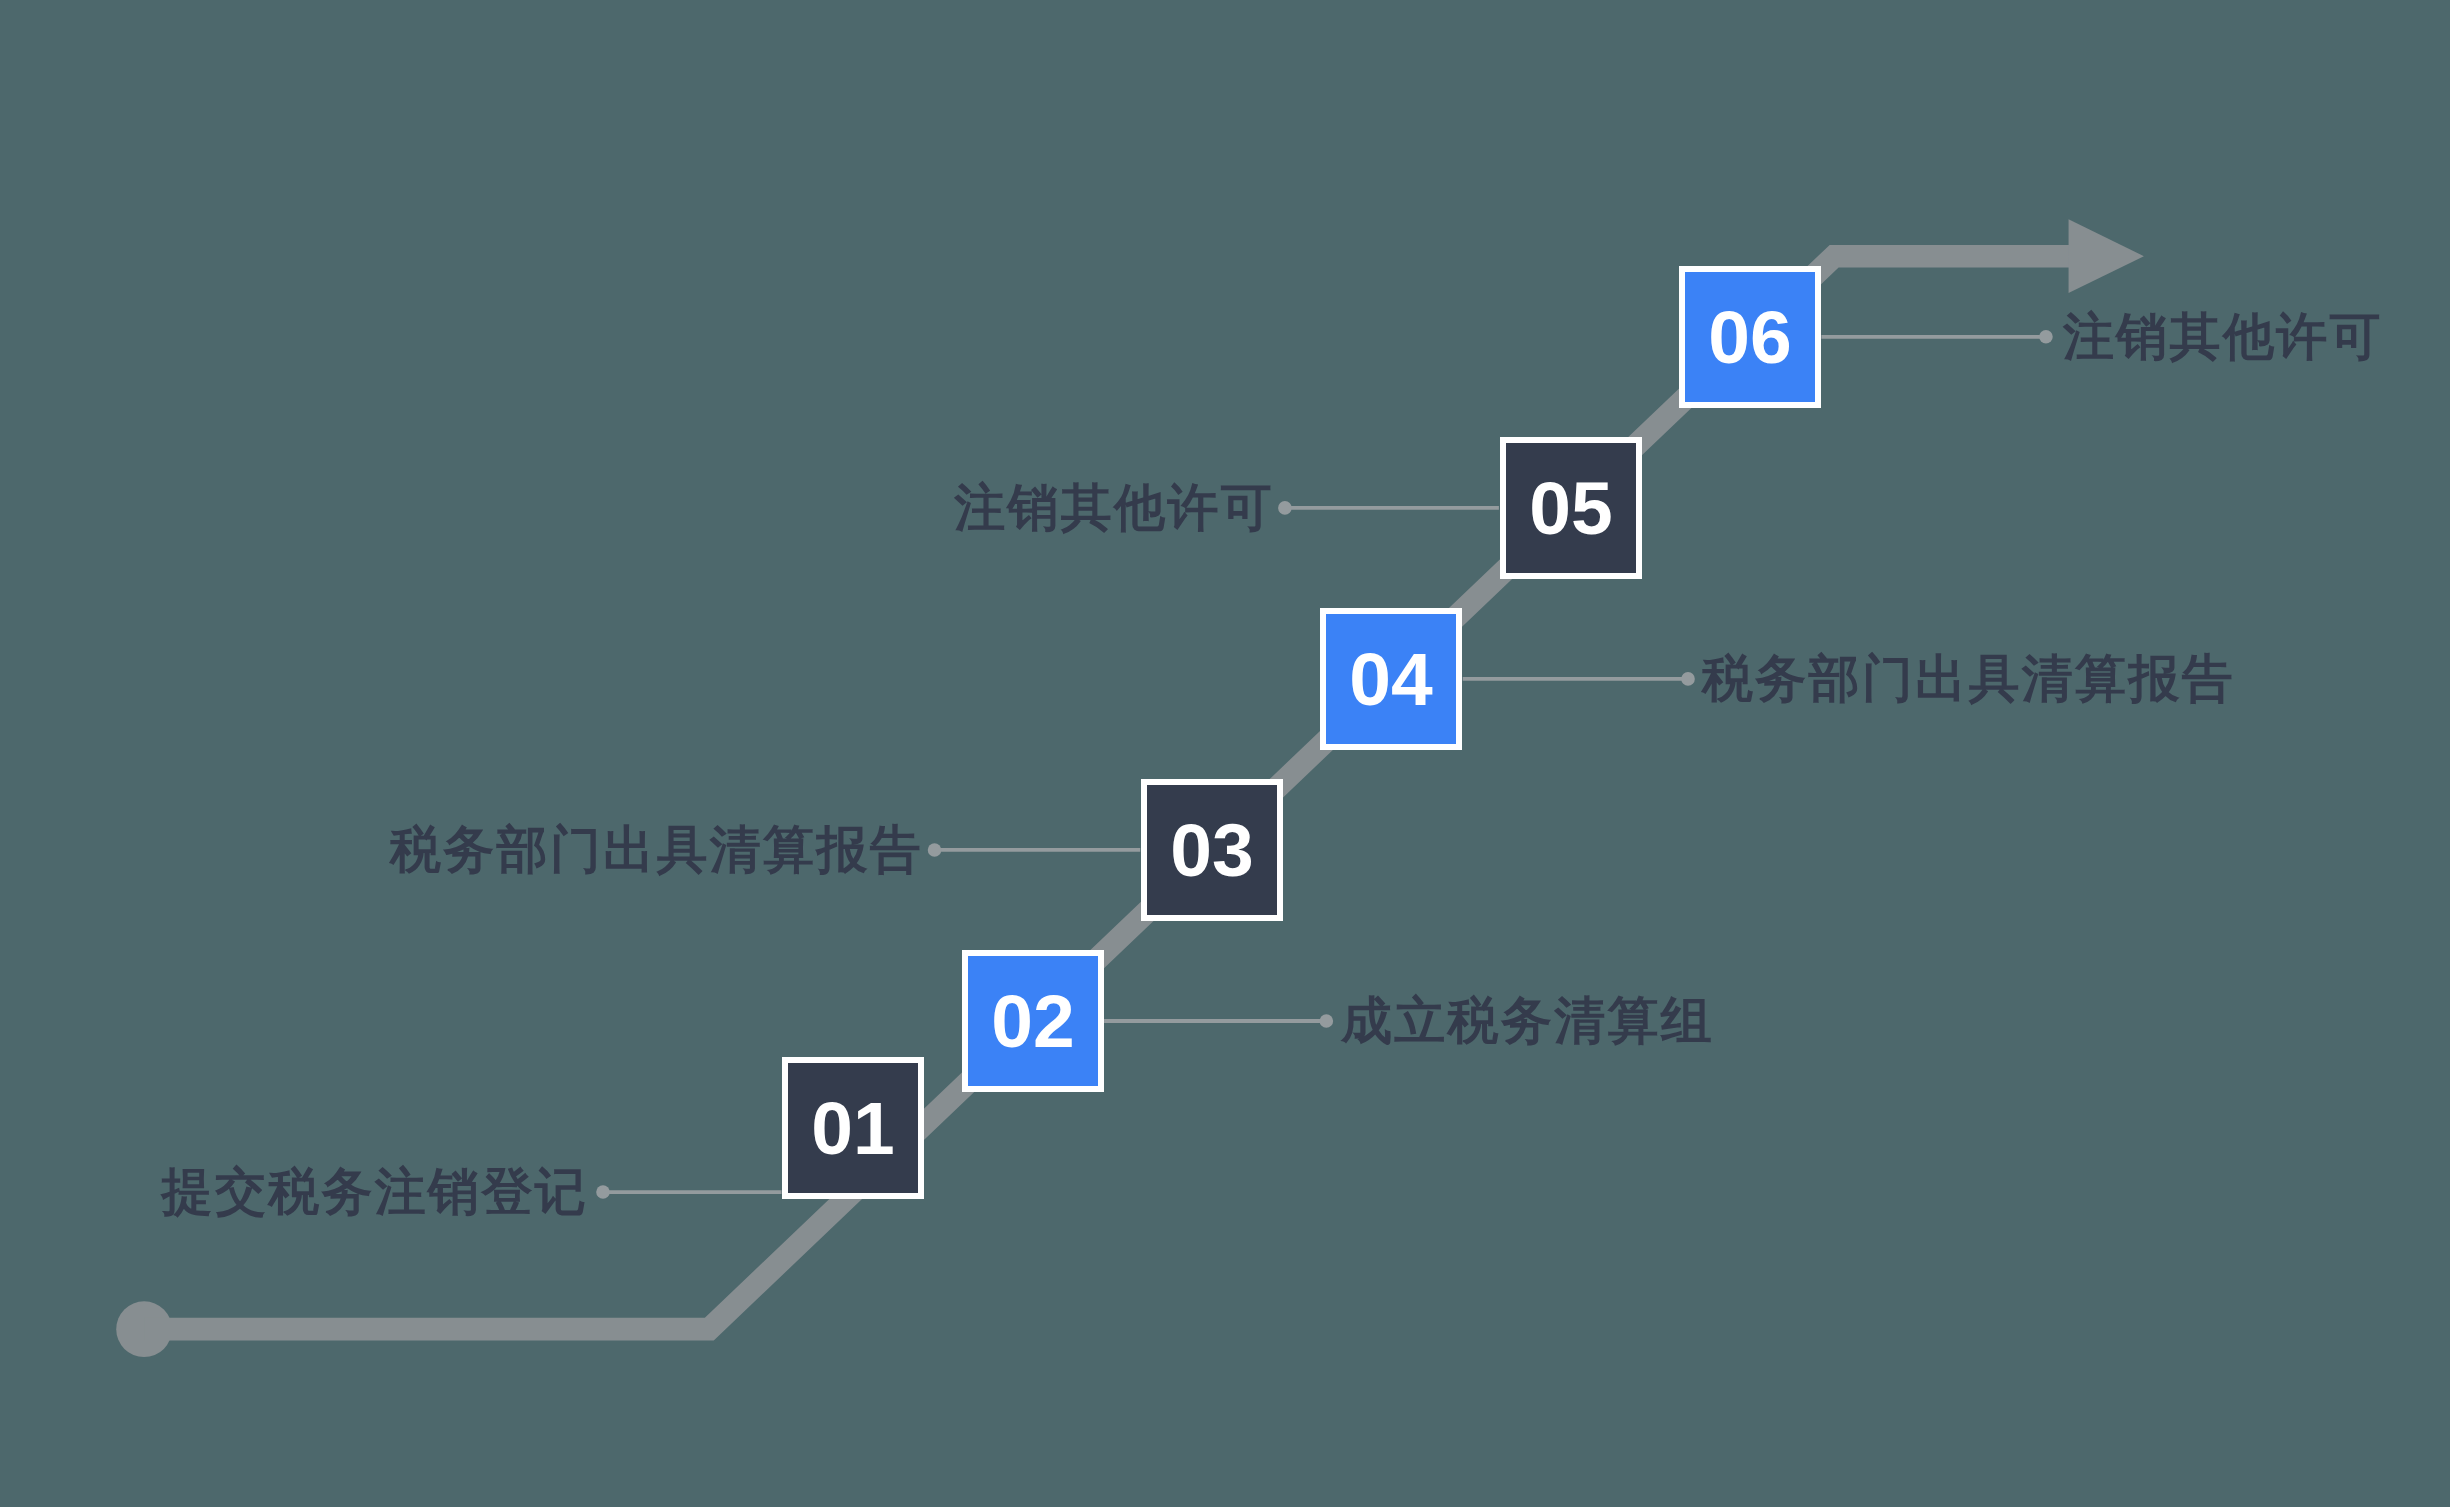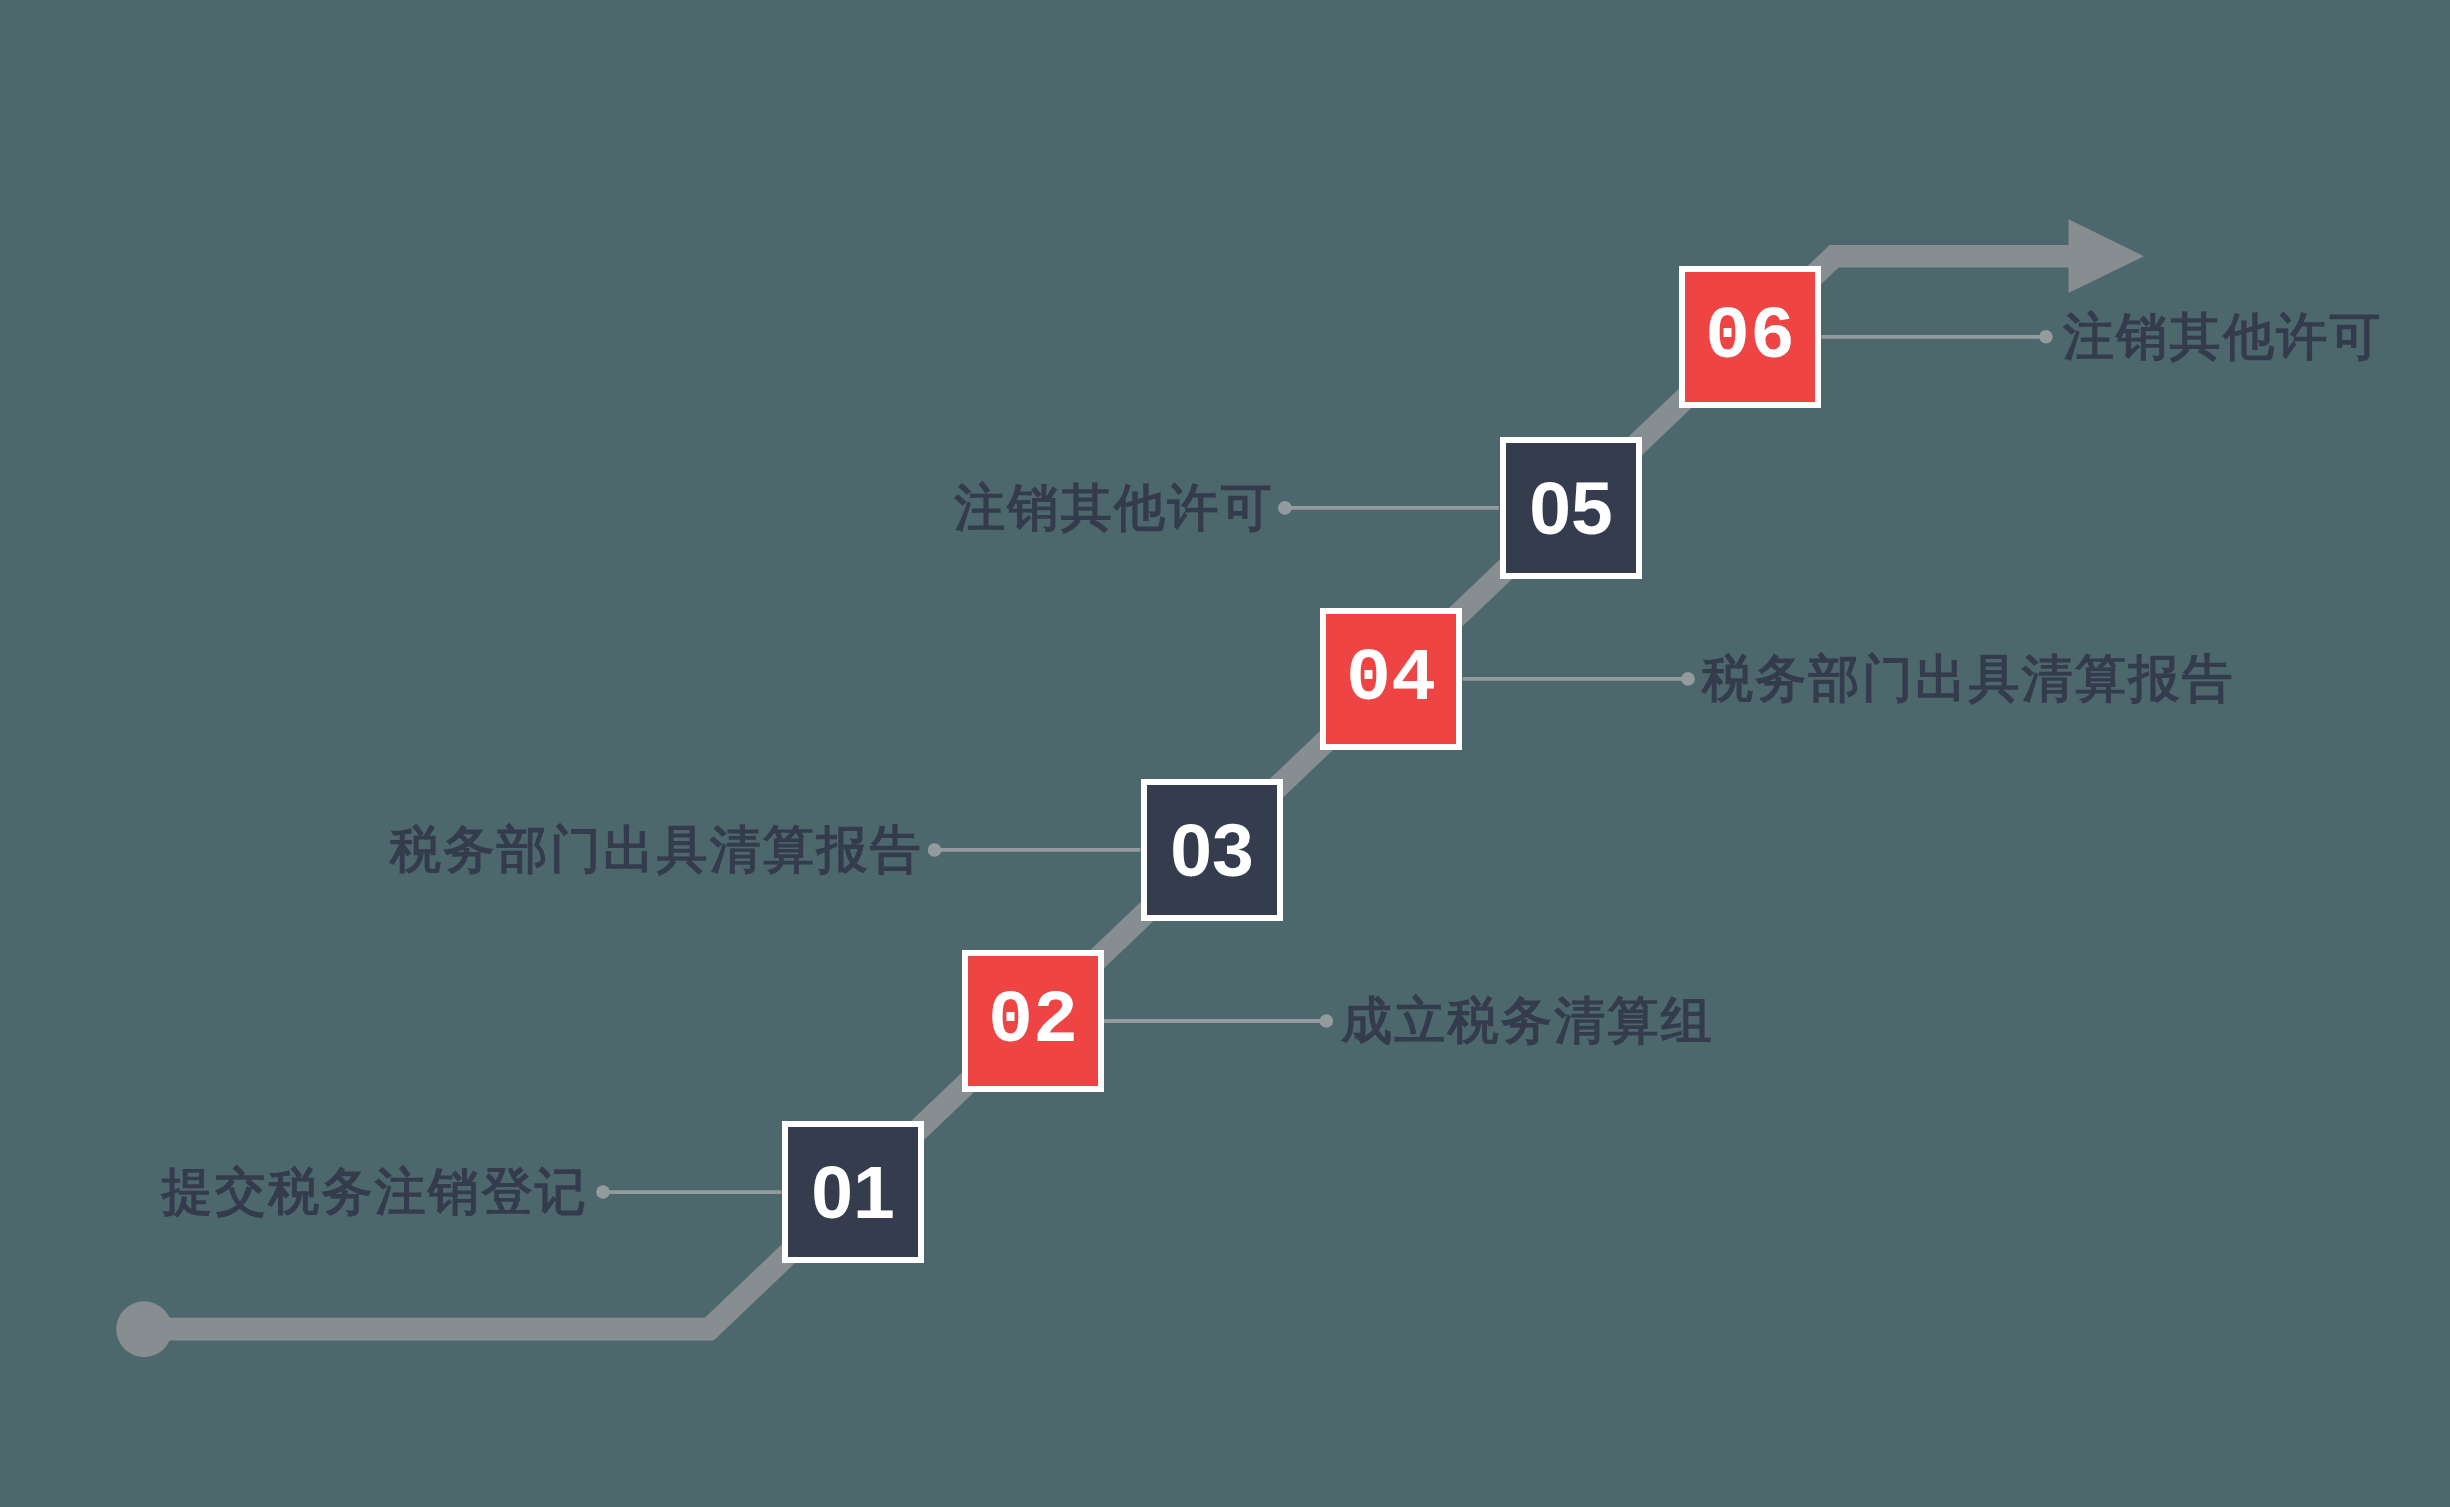--- a/index.html
+++ b/index.html
@@ -25,21 +25,21 @@
     position: absolute;
     box-sizing: border-box;
     width: 142px;
     height: 142px;
     border: 6.8px solid #ffffff;
     display: flex;
     align-items: center;
     justify-content: center;
   }
   .square--dark   { background: #343c4d; }
-  .square--yellow { background: #ef4444; font-family: Liberation Mono, monospace; }
+  .square--yellow { background: #3b82f6; }
   .square .num {
     color: #ffffff;
     font-size: 75px;
     font-weight: 700;
     line-height: 1;
   }
   .step-label {
     position: absolute;
     transform: translateY(-50%);
     white-space: nowrap;
@@ -73,21 +73,21 @@
     <g fill="#949b9e">
       <circle cx="800" cy="1582" r="9"></circle>
       <circle cx="1760" cy="1355" r="9"></circle>
       <circle cx="1240" cy="1128" r="9"></circle>
       <circle cx="2240" cy="901" r="9"></circle>
       <circle cx="1705" cy="674" r="9"></circle>
       <circle cx="2715" cy="447" r="9"></circle>
     </g>
   </svg>
 
-  <div class="square square--dark" style="left:782px; top:1121px">
+  <div class="square square--dark" style="left:782px; top:1057px">
     <span class="num">01</span>
   </div>
   <div class="square square--yellow" style="left:962px; top:950px">
     <span class="num">02</span>
   </div>
   <div class="square square--dark" style="left:1141px; top:779px">
     <span class="num">03</span>
   </div>
   <div class="square square--yellow" style="left:1320px; top:608px">
     <span class="num">04</span>

